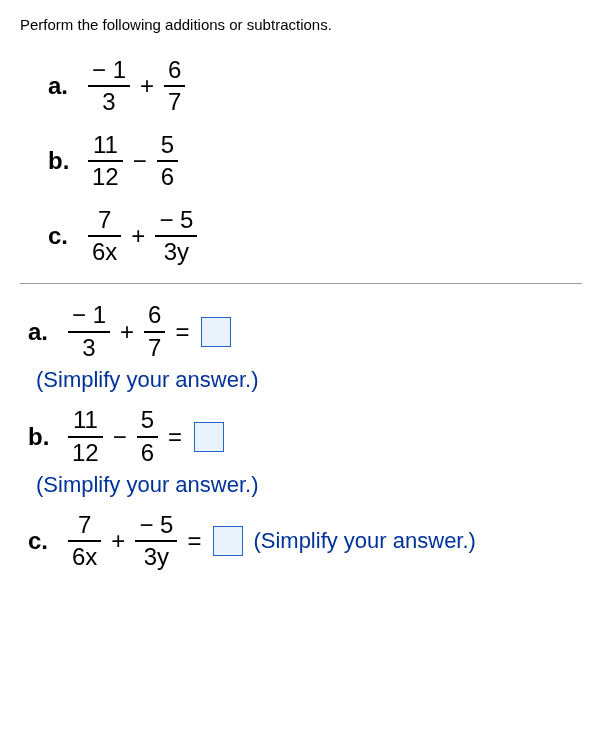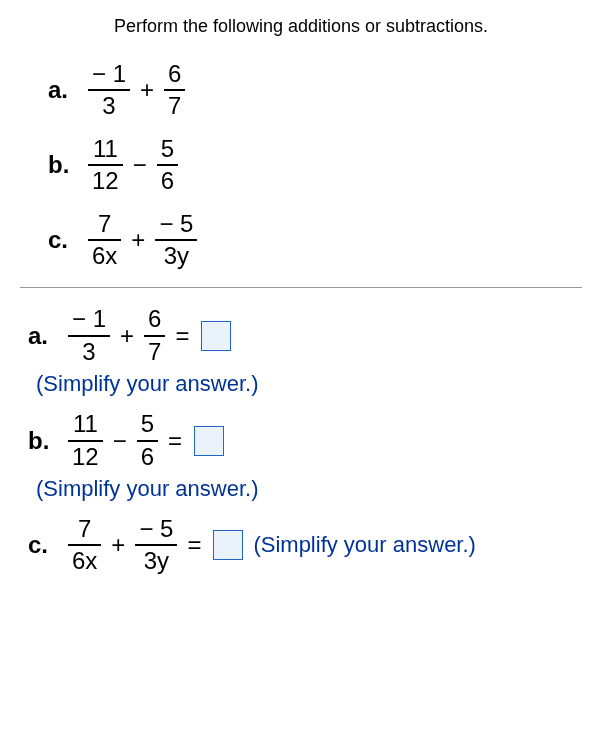--- a/index.html
+++ b/index.html
@@ -4,21 +4,21 @@
   <style>
     * { margin: 0; padding: 0; box-sizing: border-box; }
     body {
       font-family: Arial, Helvetica, sans-serif;
       font-size: 24px;
       color: #000;
       padding: 16px 20px;
       width: 602px;
       background: #fff;
     }
-    .instruction { font-size: 18px; margin-bottom: 24px; text-align: center; }
+    .instruction { font-size: 15px; margin-bottom: 24px; }
     .problem-list { padding-left: 28px; }
     .problem-row {
       display: flex;
       align-items: center;
       margin-bottom: 16px;
     }
     .label {
       font-weight: bold;
       margin-right: 10px;
       min-width: 26px;

